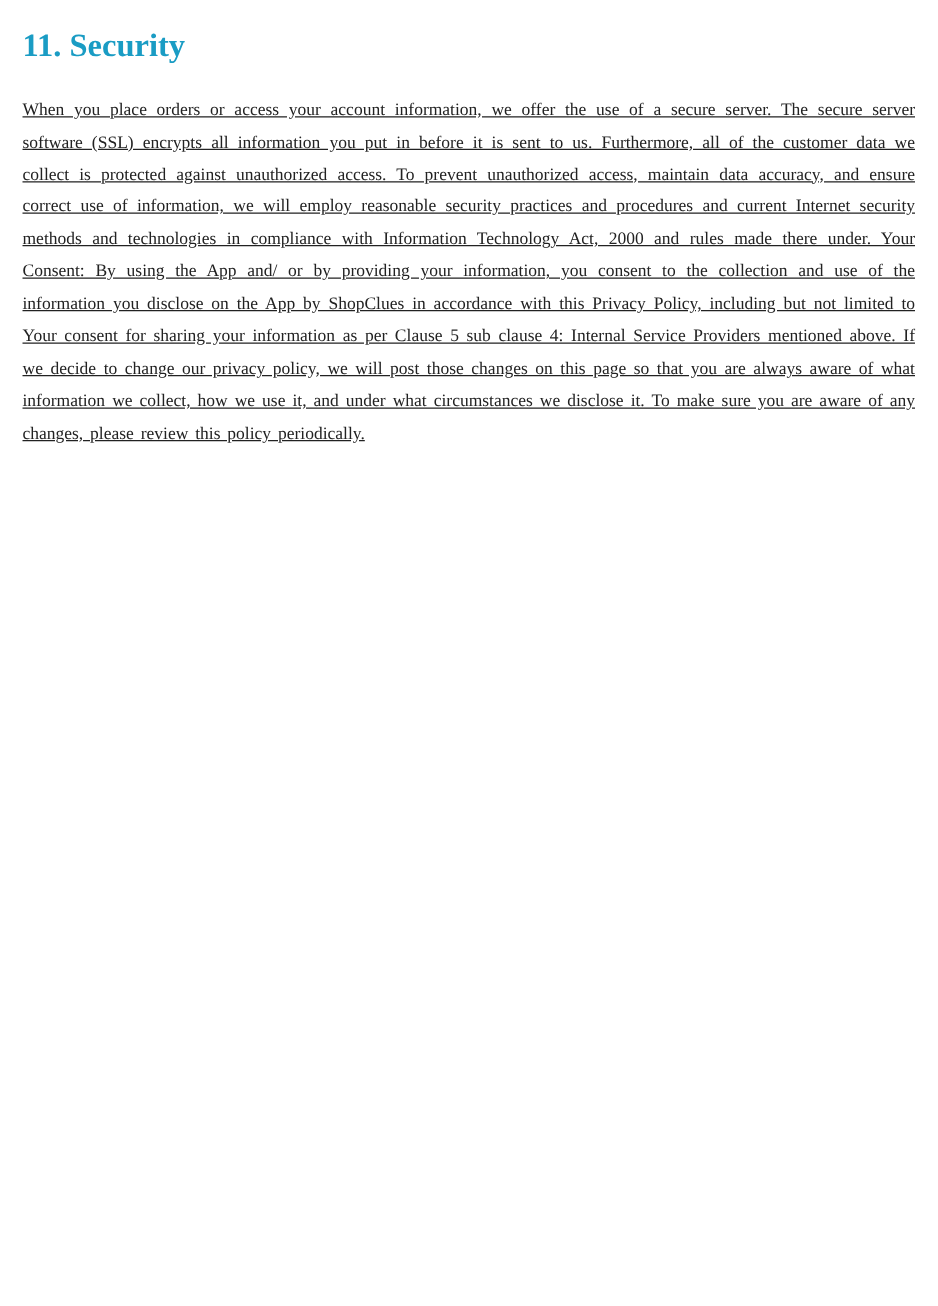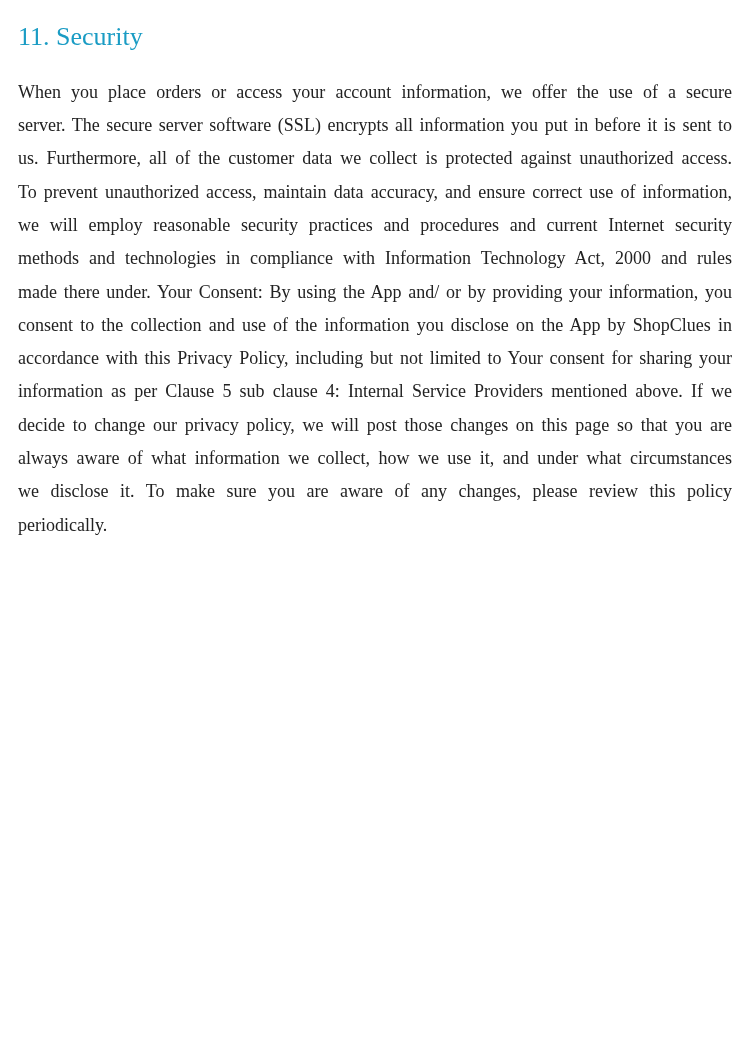--- a/index.html
+++ b/index.html
@@ -11,32 +11,33 @@
     body {
       width: 750px;
       min-height: 1045px;
       background-color: #ffffff;
       font-family: Georgia, 'Times New Roman', serif;
       padding: 20px 18px 30px 18px;
     }
 
     .section-heading {
       font-size: 26px;
-      font-weight: normal;
+      font-weight: bold;
       color: #1a9cc4;
       margin-bottom: 22px;
       line-height: 1.3;
     }
 
     .section-body {
-      font-size: 18px;
+      font-size: 14px;
       line-height: 1.85;
       color: #222222;
       text-align: justify;
       word-spacing: 2px;
+      text-decoration: underline;
     }
   </style>
 </head>
 <body>
 
 <h2 class="section-heading">11. Security</h2>
 
 <p class="section-body">When you place orders or access your account information, we offer the use of a secure server. The secure server software (SSL) encrypts all information you put in before it is sent to us. Furthermore, all of the customer data we collect is protected against unauthorized access. To prevent unauthorized access, maintain data accuracy, and ensure correct use of information, we will employ reasonable security practices and procedures and current Internet security methods and technologies in compliance with Information Technology Act, 2000 and rules made there under. Your Consent: By using the App and/ or by providing your information, you consent to the collection and use of the information you disclose on the App by ShopClues in accordance with this Privacy Policy, including but not limited to Your consent for sharing your information as per Clause 5 sub clause 4: Internal Service Providers mentioned above. If we decide to change our privacy policy, we will post those changes on this page so that you are always aware of what information we collect, how we use it, and under what circumstances we disclose it. To make sure you are aware of any changes, please review this policy periodically.</p>
 
 </body></html>

